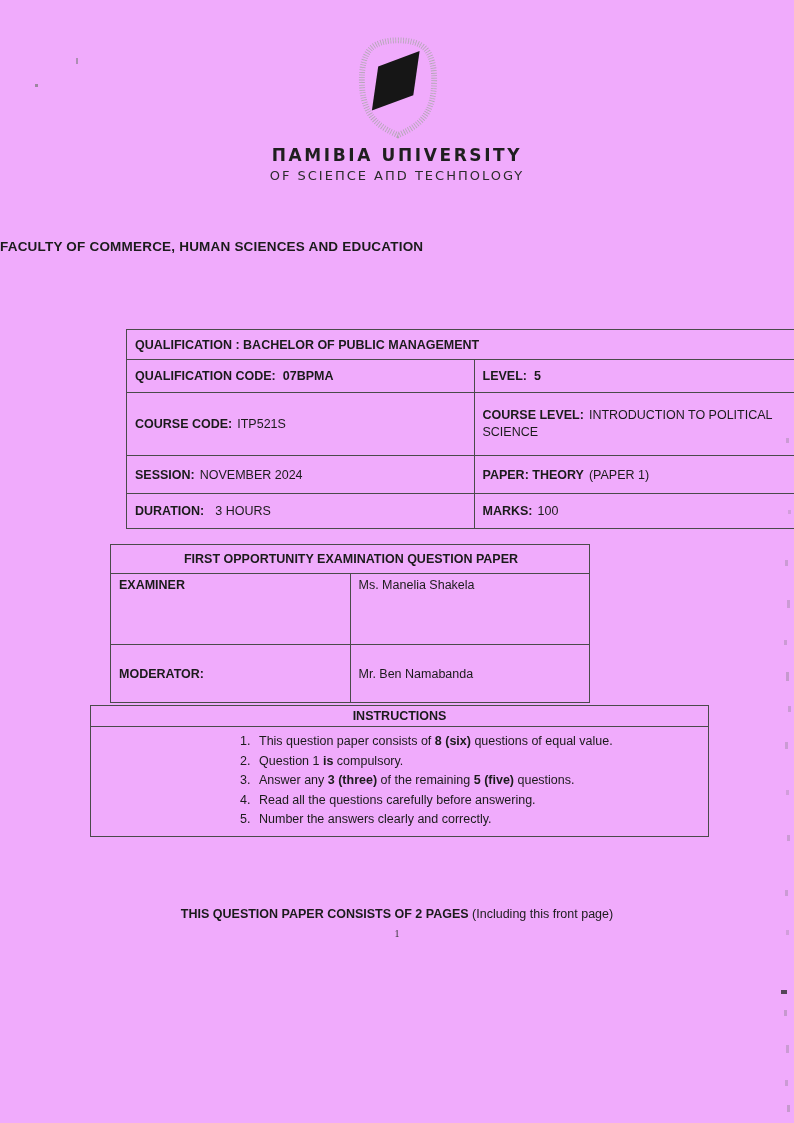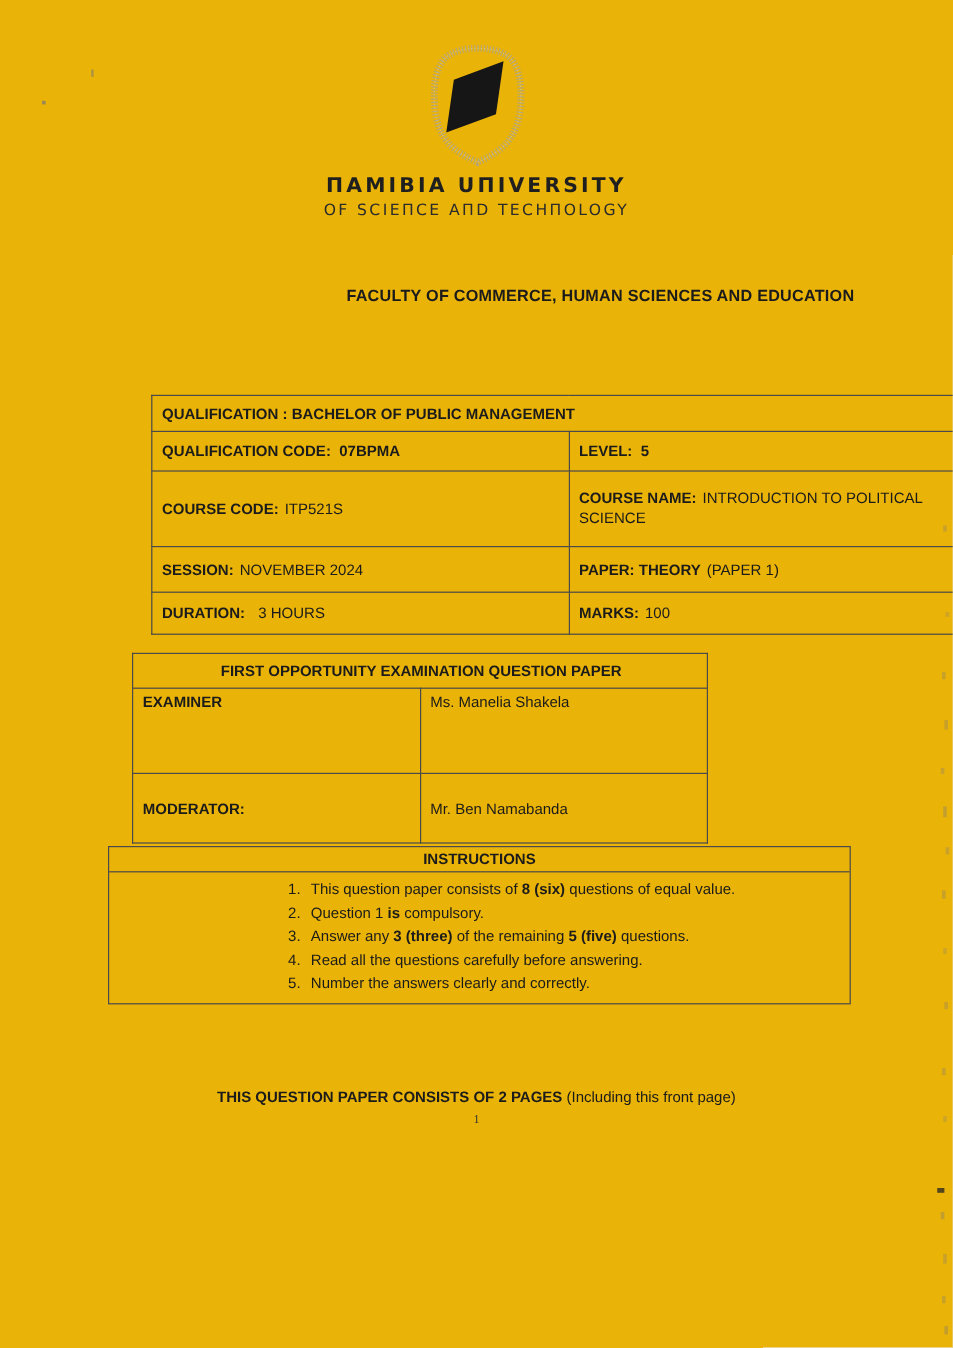--- a/index.html
+++ b/index.html
@@ -1,35 +1,35 @@
 <!DOCTYPE html>
 <html><head>
 <meta charset="utf-8">
 <style>
   html,body{margin:0;padding:0;background:#e8e8e8;}
   .page{
-    position:relative;width:794px;height:1123px;background:#eab308;
+    position:relative;width:794px;height:1123px;background:#f0abfc;
     margin:0 auto;overflow:hidden;
     font-family:"Liberation Sans",sans-serif;color:#1b1b1b;text-decoration:underline;
   }
   
   .emblem{position:absolute;left:353px;top:37px;width:90px;height:102px;}
   .wordmark1{
     position:absolute;left:0;top:145px;width:794px;text-align:center;
     font-family:"DejaVu Sans",sans-serif;font-weight:bold;font-size:17px;
     letter-spacing:2.6px;color:#1f1f1f;
   }
   .wordmark2{
     position:absolute;left:0;top:168px;width:794px;text-align:center;
     font-family:"DejaVu Sans",sans-serif;font-weight:normal;font-size:13px;
     letter-spacing:2px;color:#2b2b2b;
   }
   
   .faculty{
-    position:absolute;left:0;top:239px;width:712px;text-align:right;
+    position:absolute;left:0;top:239px;width:712px;text-align:left;
     font-size:13.5px;font-weight:bold;letter-spacing:.2px;
   }
   .dept{
     position:absolute;left:0;top:281px;width:794px;text-align:center;
     font-size:12.5px;font-weight:bold;letter-spacing:.2px;
   }
   
   table{border-collapse:collapse;table-layout:fixed;}
   td{border:1px solid #4a4a4a;font-size:12.5px;padding:2px 6px 2px 8px;
      vertical-align:middle;overflow:hidden;}
@@ -97,21 +97,21 @@
     <tbody>
         <tr class="r-qual">
       <td colspan="2" class="bold">QUALIFICATION : BACHELOR OF PUBLIC MANAGEMENT</td>
     </tr>
     <tr class="r-code">
       <td class="c1"><b>QUALIFICATION CODE:</b><span class="v-bold">07BPMA</span></td>
       <td><b>LEVEL:</b><span class="v-bold">5</span></td>
     </tr>
     <tr class="r-course">
       <td class="c1"><b>COURSE CODE:</b><span class="v">ITP521S</span></td>
-      <td class="cell-right"><b>COURSE NAME:</b><span class="v">INTRODUCTION TO POLITICAL SCIENCE</span></td>
+      <td class="cell-right"><b>COURSE LEVEL:</b><span class="v">INTRODUCTION TO POLITICAL SCIENCE</span></td>
     </tr>
     <tr class="r-session">
       <td class="c1"><b>SESSION:</b><span class="v">NOVEMBER 2024</span></td>
       <td><b>PAPER: THEORY</b><span class="v">(PAPER 1)</span></td>
     </tr>
     <tr class="r-duration">
       <td class="c1"><b>DURATION:</b><span class="v v-wide">3 HOURS</span></td>
       <td><b>MARKS:</b><span class="v">100</span></td>
     </tr>
   </tbody>

